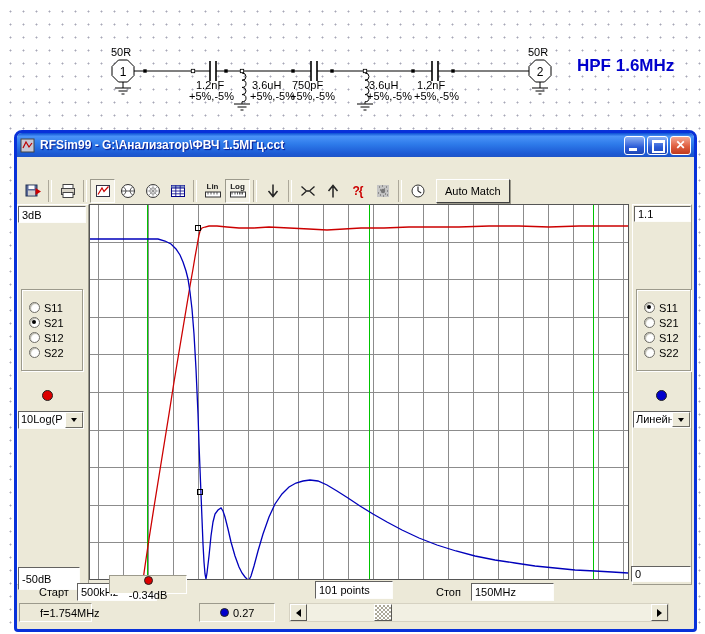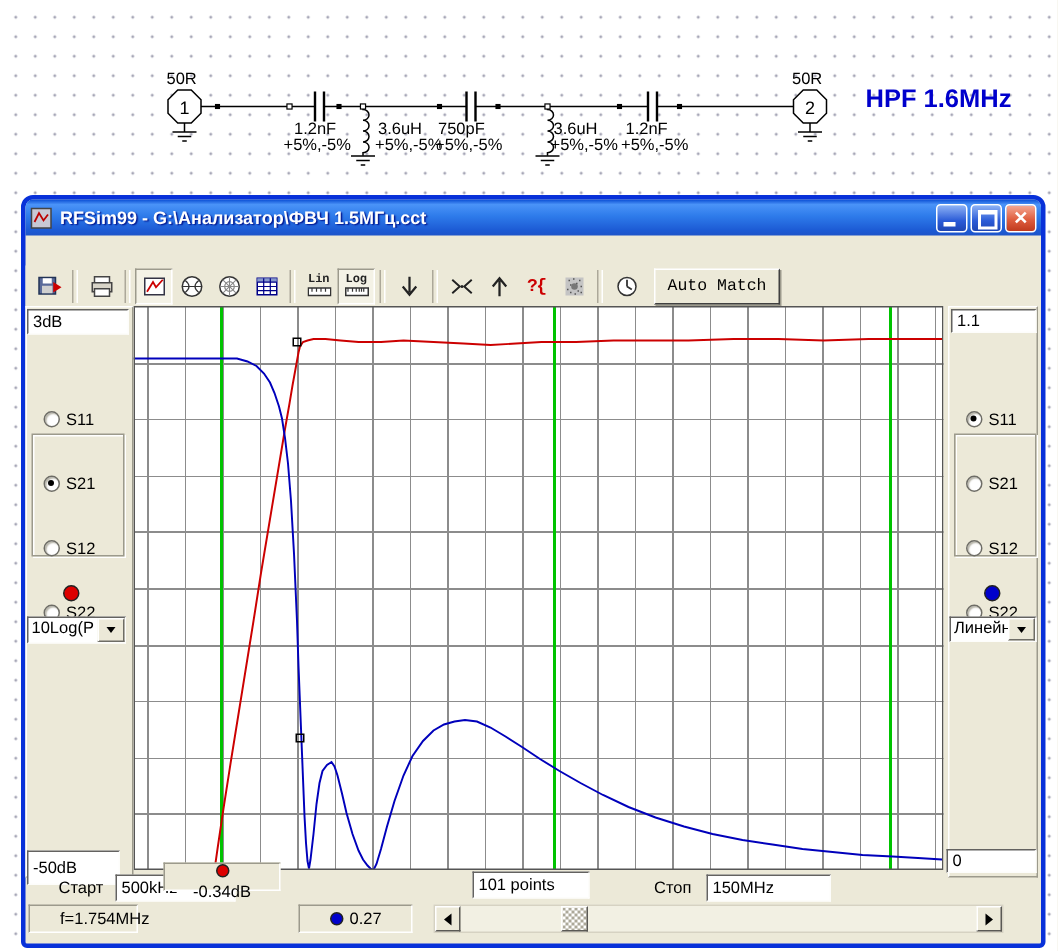--- a/index.html
+++ b/index.html
@@ -25,41 +25,41 @@
   .btn-min::after{content:'';position:absolute;left:4px;bottom:3px;width:8px;height:3px;background:#fff;}
   .btn-max::after{content:'';position:absolute;left:4px;top:3px;width:9px;height:8px;
     border:2px solid #fff;border-top-width:3px;}
   .btn-close-glyph{color:#fff;font-size:12px;font-weight:bold;line-height:1;}
 
   .menubar{position:absolute;left:0;top:24px;right:0;height:20px;display:flex;align-items:center;
     background:#ECE9D8;font-size:11px;color:#000;padding-left:2px;border-bottom:1px solid #E3E0CF;}
   .menu-item{padding:2px 8px;white-space:nowrap;}
 
   .toolbar{position:absolute;left:0;top:44px;right:0;height:27px;display:flex;align-items:center;
-    padding-left:3px;background:#ECE9D8;font-family:Liberation Mono, monospace;}
+    padding-left:3px;background:#ECE9D8;}
   .tbtn{width:25px;height:24px;display:flex;align-items:center;justify-content:center;
     border:1px solid transparent;box-sizing:border-box;flex:none;}
   .tbtn.pressed{border-color:#9C9A8C #FFFFFF #FFFFFF #9C9A8C;background:#F4F2E6;}
   .tsep{width:2px;height:22px;border-left:1px solid #ACA899;border-right:1px solid #fff;margin:0 3px;flex:none;}
   .ruler-btn{display:flex;flex-direction:column;align-items:center;line-height:1;}
   .ruler-text{font-size:8px;font-weight:bold;color:#222;}
   .opt-text{font-size:12px;font-weight:bold;color:#CC0000;letter-spacing:-1px;}
   .automatch{margin-left:6px;height:22px;padding:0 8px;font-size:11px;color:#000;background:#ECE9D8;
     border:1px solid;border-color:#fff #404040 #404040 #fff;box-shadow:1px 1px 0 #9C9A8C;
     display:flex;align-items:center;flex:none;}
 
   
   .txt{position:absolute;box-sizing:border-box;background:#fff;border:1px solid;
     border-color:#636260 #FDFDFB #FDFDFB #636260;font-size:11px;padding:1px 3px;
     white-space:nowrap;overflow:hidden;color:#000;}
   .panel-col{position:absolute;background:#ECE9D8;border:1px solid;border-color:#fff #9C9A8C #9C9A8C #fff;box-sizing:border-box;}
   .groupbox{position:absolute;box-sizing:border-box;background:#ECE9D8;border:1px solid #9C9A8C;
     box-shadow:1px 1px 0 #fff, inset 1px 1px 0 #fff;display:flex;flex-direction:column;
     justify-content:center;gap:3px;padding:4px 0 4px 7px;}
-  .radio-row{display:flex;align-items:center;gap:4px;font-size:11px;color:#000;margin-top:28px;}
+  .radio-row{display:flex;align-items:center;gap:4px;font-size:11px;color:#000;}
   .radio{width:11px;height:11px;box-sizing:border-box;border-radius:50%;background:#fff;
     border:1px solid #6e6d66;box-shadow:inset 1px 1px 1px #b8b6aa;flex:none;}
   .radio.checked::after{content:'';display:block;width:4px;height:4px;margin:2px;border-radius:50%;background:#000;}
   .dot{position:absolute;width:11px;height:11px;border-radius:50%;border:1px solid #222;box-sizing:border-box;}
   .dropdown{position:absolute;box-sizing:border-box;background:#fff;border:1px solid;
     border-color:#636260 #FDFDFB #FDFDFB #636260;display:flex;align-items:stretch;}
   .dd-text{flex:1;font-size:11px;padding:1px 2px;white-space:nowrap;overflow:hidden;color:#000;}
   .dd-btn{width:16px;background:#ECE9D8;border:1px solid;border-color:#fff #6e6d66 #6e6d66 #fff;
     display:flex;align-items:center;justify-content:center;flex:none;}
   .dd-arrow{width:0;height:0;border-left:3.5px solid transparent;border-right:3.5px solid transparent;border-top:4px solid #000;}

